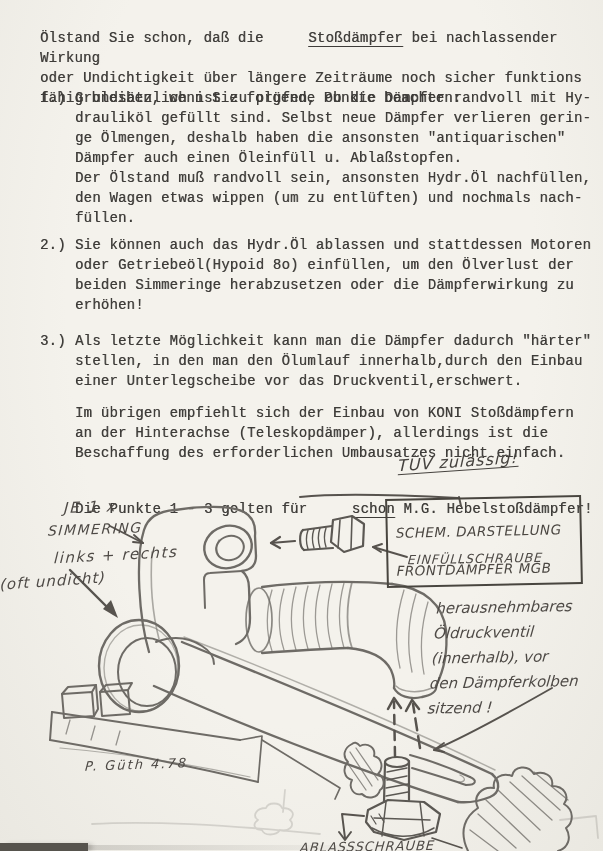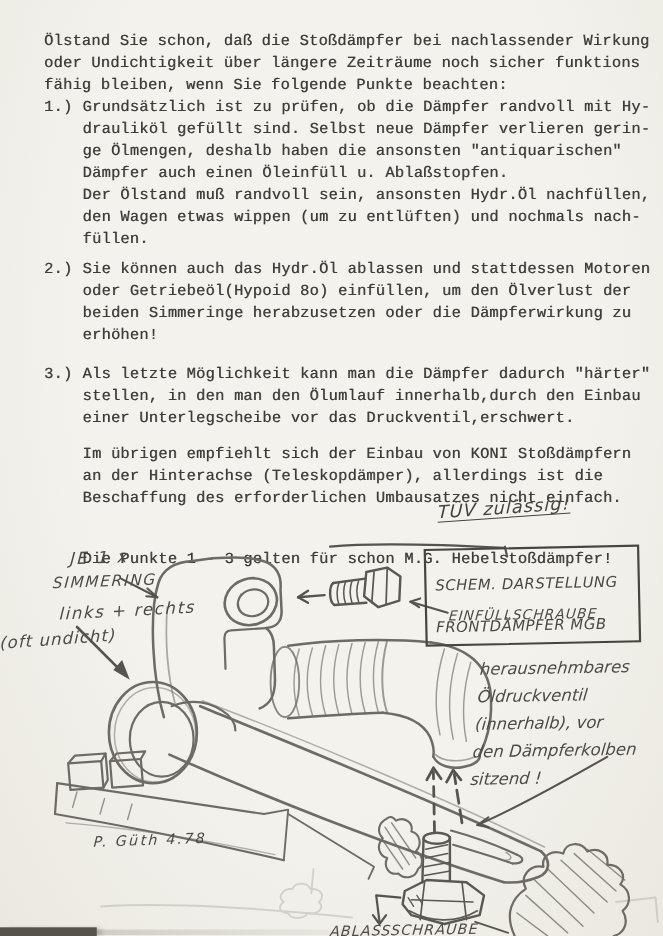--- a/index.html
+++ b/index.html
@@ -6,21 +6,21 @@
   .page{
     position:relative;width:603px;height:851px;margin:0 auto;overflow:hidden;
     background:radial-gradient(ellipse at 50% 35%, #f4f2ec 55%, #eae8e1 100%);
     font-family:"Liberation Mono","DejaVu Sans Mono",monospace;
     color:#3e3c39;
   }
   .typed{
     position:absolute;font-size:14px;line-height:20px;white-space:pre-line;
     letter-spacing:0.2px;text-shadow:0.45px 0 0 rgba(62,60,57,0.65);
   }
-  .tw-underline{text-underline-offset:3.5px;}
+  .tw-underline{text-decoration:underline;text-underline-offset:3.5px;margin-left:36px;}
   .item{position:absolute;left:40px;display:flex;}
   .item .marker{flex:0 0 35px;width:35px;}
   .item .body{width:528px;}
   .hand{
     position:absolute;font-family:"DejaVu Sans",sans-serif;font-style:italic;
     color:#4e4a46;white-space:pre-line;
   }
   .hand.caps{text-transform:none;letter-spacing:1px;}
   .tuv{
     font-size:16px;transform:rotate(-4deg) skewX(-6deg);

